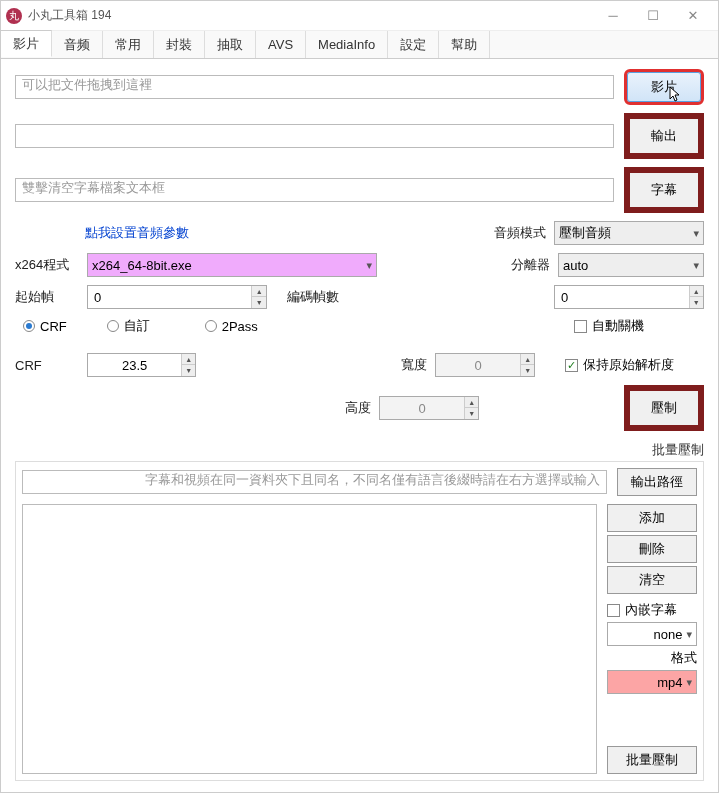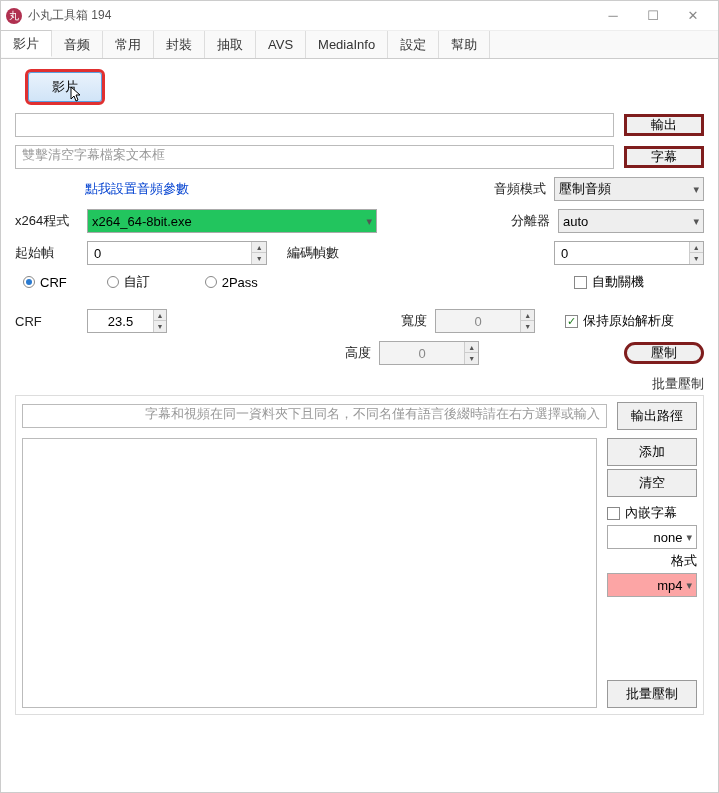--- a/index.html
+++ b/index.html
@@ -66,23 +66,23 @@
     .row { display: flex; align-items: center; margin-bottom: 8px; }
     .text-input {
       height: 24px;
       border: 1px solid #bbb;
       padding: 0 6px;
       font-size: 13px;
       background: #fff;
     }
     .text-input.placeholder { color: #999; }
     .btn {
-      height: 22px;
+      height: 46px;
       min-width: 80px;
-      border: 3px solid #7f1d1d;
+      border: 6px solid #7f1d1d;
       background: #f0f0f0;
       display: flex;
       align-items: center;
       justify-content: center;
       cursor: pointer;
     }
     .btn-highlight {
       border: 3px solid #e03030;
       border-radius: 6px;
       box-shadow: inset 0 0 0 1px #5aa0e0;
@@ -216,20 +216,21 @@
     <div class="tab">抽取</div>
     <div class="tab">AVS</div>
     <div class="tab">MediaInfo</div>
     <div class="tab">設定</div>
     <div class="tab">幫助</div>
   </div>
 
   <div class="content">
 
     <div class="row">
+      <div class="text-input placeholder" style="flex:1;">可以把文件拖拽到這裡</div>
       <div style="width:10px;"></div>
       <div class="btn btn-highlight" style="height:36px;position:relative;">
         <span>影片</span>
         <svg class="cursor" style="left:42px;top:14px;" viewBox="0 0 14 18">
           <path d="M1 1 L1 13 L4 10 L6 15 L8 14 L6 9 L10 9 Z" fill="#fff" stroke="#000" stroke-width="1"></path>
         </svg>
       </div>
     </div>
 
     <div class="row">
@@ -254,21 +255,21 @@
       <div style="flex:1;"></div>
       <span class="label">音頻模式</span>
       <div class="dropdown" style="width:150px;justify-content:center;">
         <span class="dropdown-text">壓制音頻</span>
         <span class="dropdown-arrow">▾</span>
       </div>
     </div>
 
     <div class="row">
       <span class="label" style="width:64px;">x264程式</span>
-      <div class="dropdown" style="width:290px;background:#22c55e;">
+      <div class="dropdown" style="width:290px;background:#f0abfc;">
         <span class="dropdown-text">x264_64-8bit.exe</span>
         <span class="dropdown-arrow">▾</span>
       </div>
       <div style="flex:1;"></div>
       <span class="label">分離器</span>
       <div class="dropdown" style="width:146px;">
         <span class="dropdown-text">auto</span>
         <span class="dropdown-arrow">▾</span>
       </div>
     </div>
@@ -313,21 +314,21 @@
       <div style="flex:1;"></div>
       <div style="display:flex;align-items:center;">
         <span class="checkbox-box"></span>
         <span>自動關機</span>
       </div>
       <div style="width:60px;"></div>
     </div>
 
     <div class="row" style="margin-top:18px;">
       <span class="label" style="width:64px;">CRF</span>
-      <div class="spinner" style="width:80px;">
+      <div class="spinner" style="width:109px;">
         <input style="text-align: center;" value="23.5">
         <div class="spinner-btns">
             <span>▲</span>
             <span>▼</span>
           </div>
       </div>
       <div style="flex:1;"></div>
       <span class="label">寬度</span>
       <div class="spinner" style="width:100px;background:#f3f3f3;">
         <input style="text-align: center; color: rgb(136, 136, 136);" disabled="" value="0">
@@ -350,40 +351,43 @@
       <span class="label">高度</span>
       <div class="spinner" style="width:100px;background:#f3f3f3;">
         <input style="text-align: center; color: rgb(136, 136, 136);" disabled="" value="0">
         <div class="spinner-btns">
             <span>▲</span>
             <span>▼</span>
           </div>
       </div>
       <div style="width:40px;"></div>
       <div style="width:105px;"></div>
-      <div class="btn" style="width:70px;border-radius:15px;">
+      <div class="btn" style="width:70px;">
           <span>壓制</span>
         </div>
     </div>
 
     <div style="margin-top:10px;text-align:right;">
       <div class="fieldset-label">批量壓制</div>
       <div style="border:1px solid #ddd;padding:6px;">
         <div class="row">
           <div class="text-input placeholder" style="flex:1;">字幕和視頻在同一資料夾下且同名，不同名僅有語言後綴時請在右方選擇或輸入</div>
           <div style="width:10px;"></div>
           <div class="side-btn" style="width:80px;">
               <span>輸出路徑</span>
             </div>
         </div>
         <div class="batch-area">
           <div class="batch-list"></div>
           <div class="side-btns">
             <div class="side-btn">
                 <span>添加</span>
+              </div>
+            <div class="side-btn">
+                <span>刪除</span>
               </div>
             <div class="side-btn">
                 <span>清空</span>
               </div>
             <div style="display:flex;align-items:center;margin-top:4px;">
               <span class="checkbox-box"></span>
               <span>內嵌字幕</span>
             </div>
             <div class="dropdown" style="background:#fff;">
               <span class="dropdown-text">none</span>

